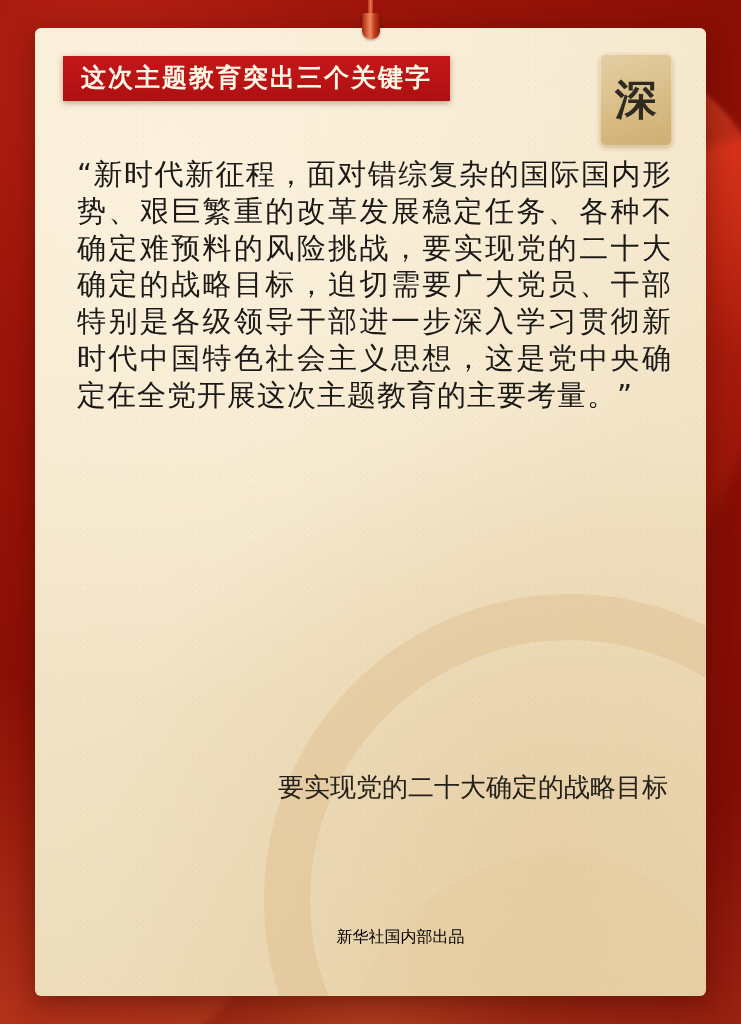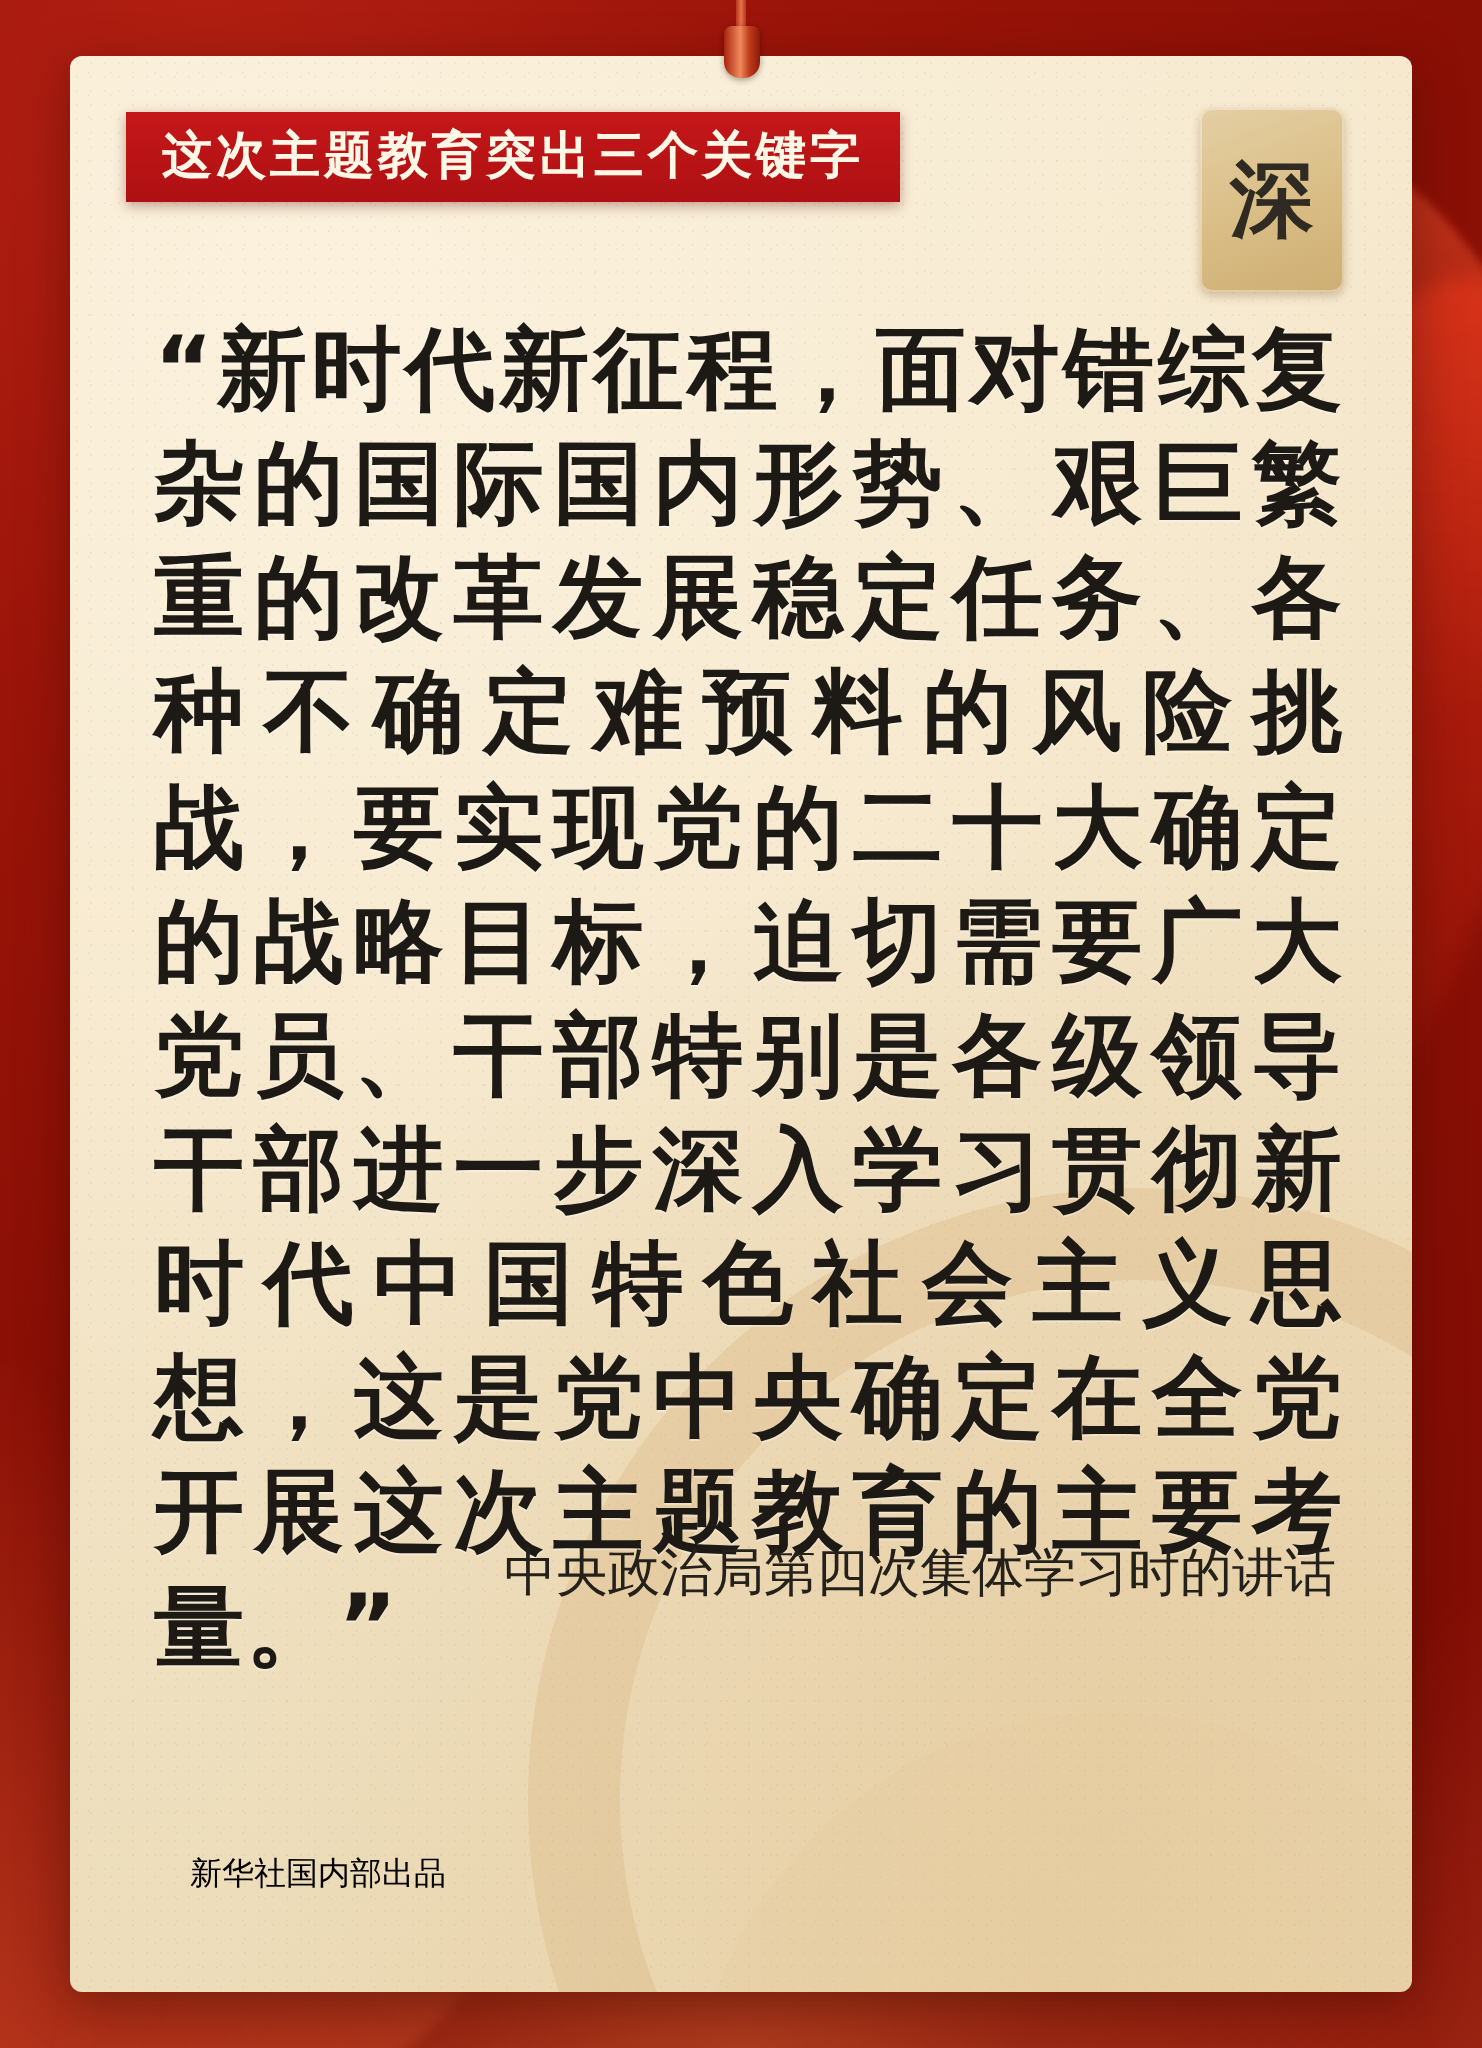--- a/index.html
+++ b/index.html
@@ -206,23 +206,23 @@
     line-height: 1;
   }
 
   
   .quote {
     position: absolute;
     left: 42px;
     right: 34px;
     top: 128px;
     font-family: "DejaVu Sans", sans-serif;
-    font-weight: bold;
+    font-weight: normal;
     color: #1d1a15;
-    font-size: 45px;
+    font-size: 29px;
     line-height: 1.27;
     letter-spacing: 1px;
     text-align: justify;
     text-align-last: left;
     text-shadow: 0 1px 0 rgba(255,255,255,0.35);
   }
 
   
   .attrib {
     position: absolute;
@@ -240,21 +240,21 @@
   }
 
   
   .footer {
     position: absolute;
     left: 0;
     right: 0;
     bottom: 36px;
     display: flex;
     align-items: center;
-    justify-content: flex-start;
+    justify-content: center;
     gap: 14px;
   }
   .logo {
     position: relative;
     width: 46px;
     height: 46px;
     border-radius: 50%;
     background: radial-gradient(circle at 40% 35%, #2f5fa8, #1b3d7a 70%, #16306" ;
     background: radial-gradient(circle at 40% 35%, #32629f 0%, #1d4180 65%, #16305f 100%);
     box-shadow: inset 0 0 0 2px #eadfc6;
@@ -329,21 +329,21 @@
 
       <div class="banner">这次主题教育突出三个关键字</div>
 
       <div class="seal">
         <span>深</span>
       </div>
 
       <div class="quote">“新时代新征程，面对错综复杂的国际国内形势、艰巨繁重的改革发展稳定任务、各种不确定难预料的风险挑战，要实现党的二十大确定的战略目标，迫切需要广大党员、干部特别是各级领导干部进一步深入学习贯彻新时代中国特色社会主义思想，这是党中央确定在全党开展这次主题教育的主要考量。”</div>
 
       <div class="attrib">
-        <span class="line2">中央政治局第四次集体学习时的讲话</span>
+        <span class="line2">要实现党的二十大确定的战略目标</span>
       </div>
 
       <div class="footer">
         <div class="logo">
           <div class="tower"></div>
           <div class="base"></div>
           <div class="band"></div>
         </div>
         <div class="footer-text">新华社国内部出品</div>
       </div>

